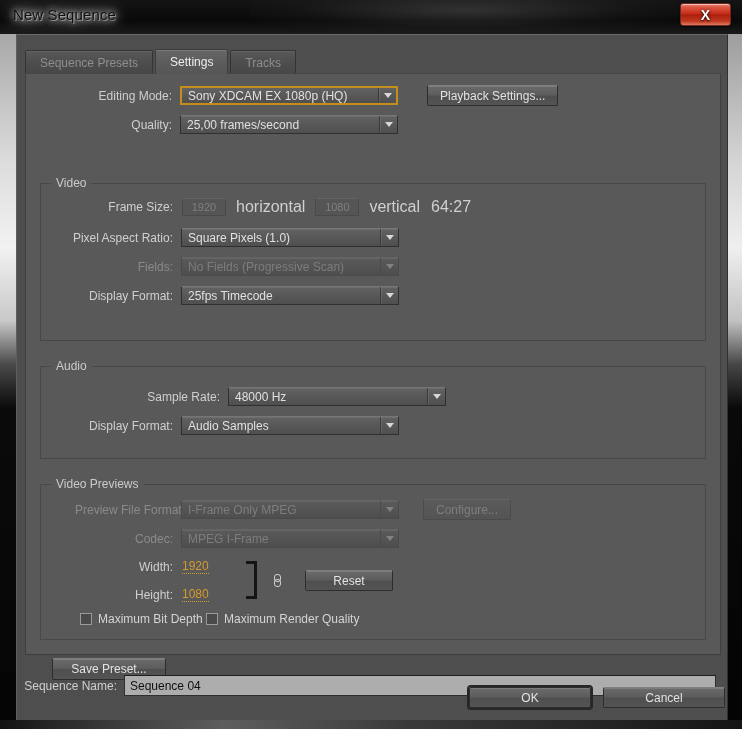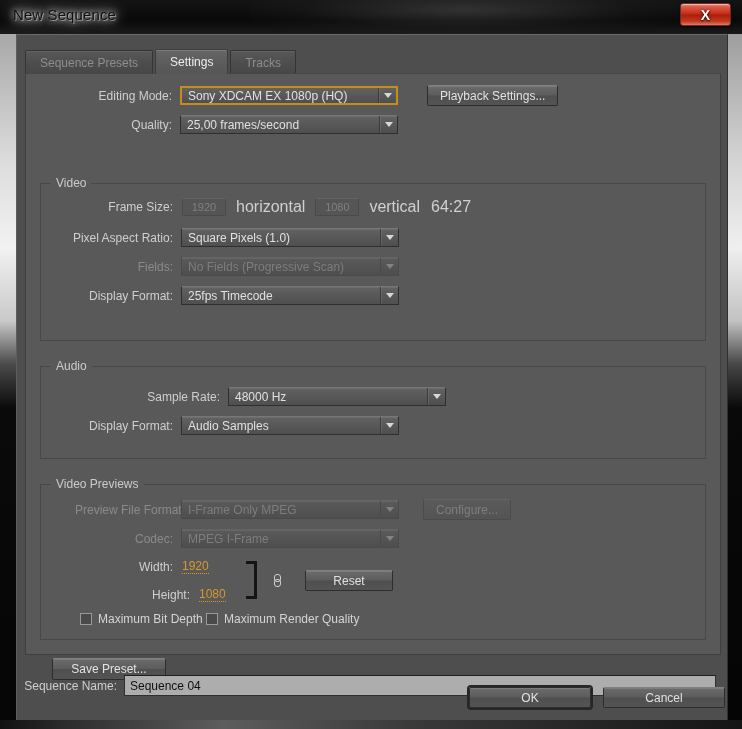--- a/index.html
+++ b/index.html
@@ -430,21 +430,21 @@
               </div>
           </div>
         </div>
 
         <div class="row" style="left:-14px; top:75px; width:666px;">
           <div class="lbl" style="width:146px;">Width:</div>
           <div class="scrub" style="margin-left:9px;">1920</div>
         </div>
 
         <div class="row" style="left:-14px; top:103px; width:666px;">
-          <div class="lbl" style="width:146px;margin-left:17px;">Height:</div>
+          <div class="lbl" style="width:146px;">Height:</div>
           <div class="scrub" style="margin-left:9px;">1080</div>
         </div>
 
         <div class="bracket" style="left:205px; top:76px;"></div>
         <div class="chain" style="left:232px; top:88px;">
           <div class="lnk"></div>
             <div class="lnk"></div>
         </div>
 
         <div class="btn" style="position:absolute; left:264px; top:85px; width:88px;">

